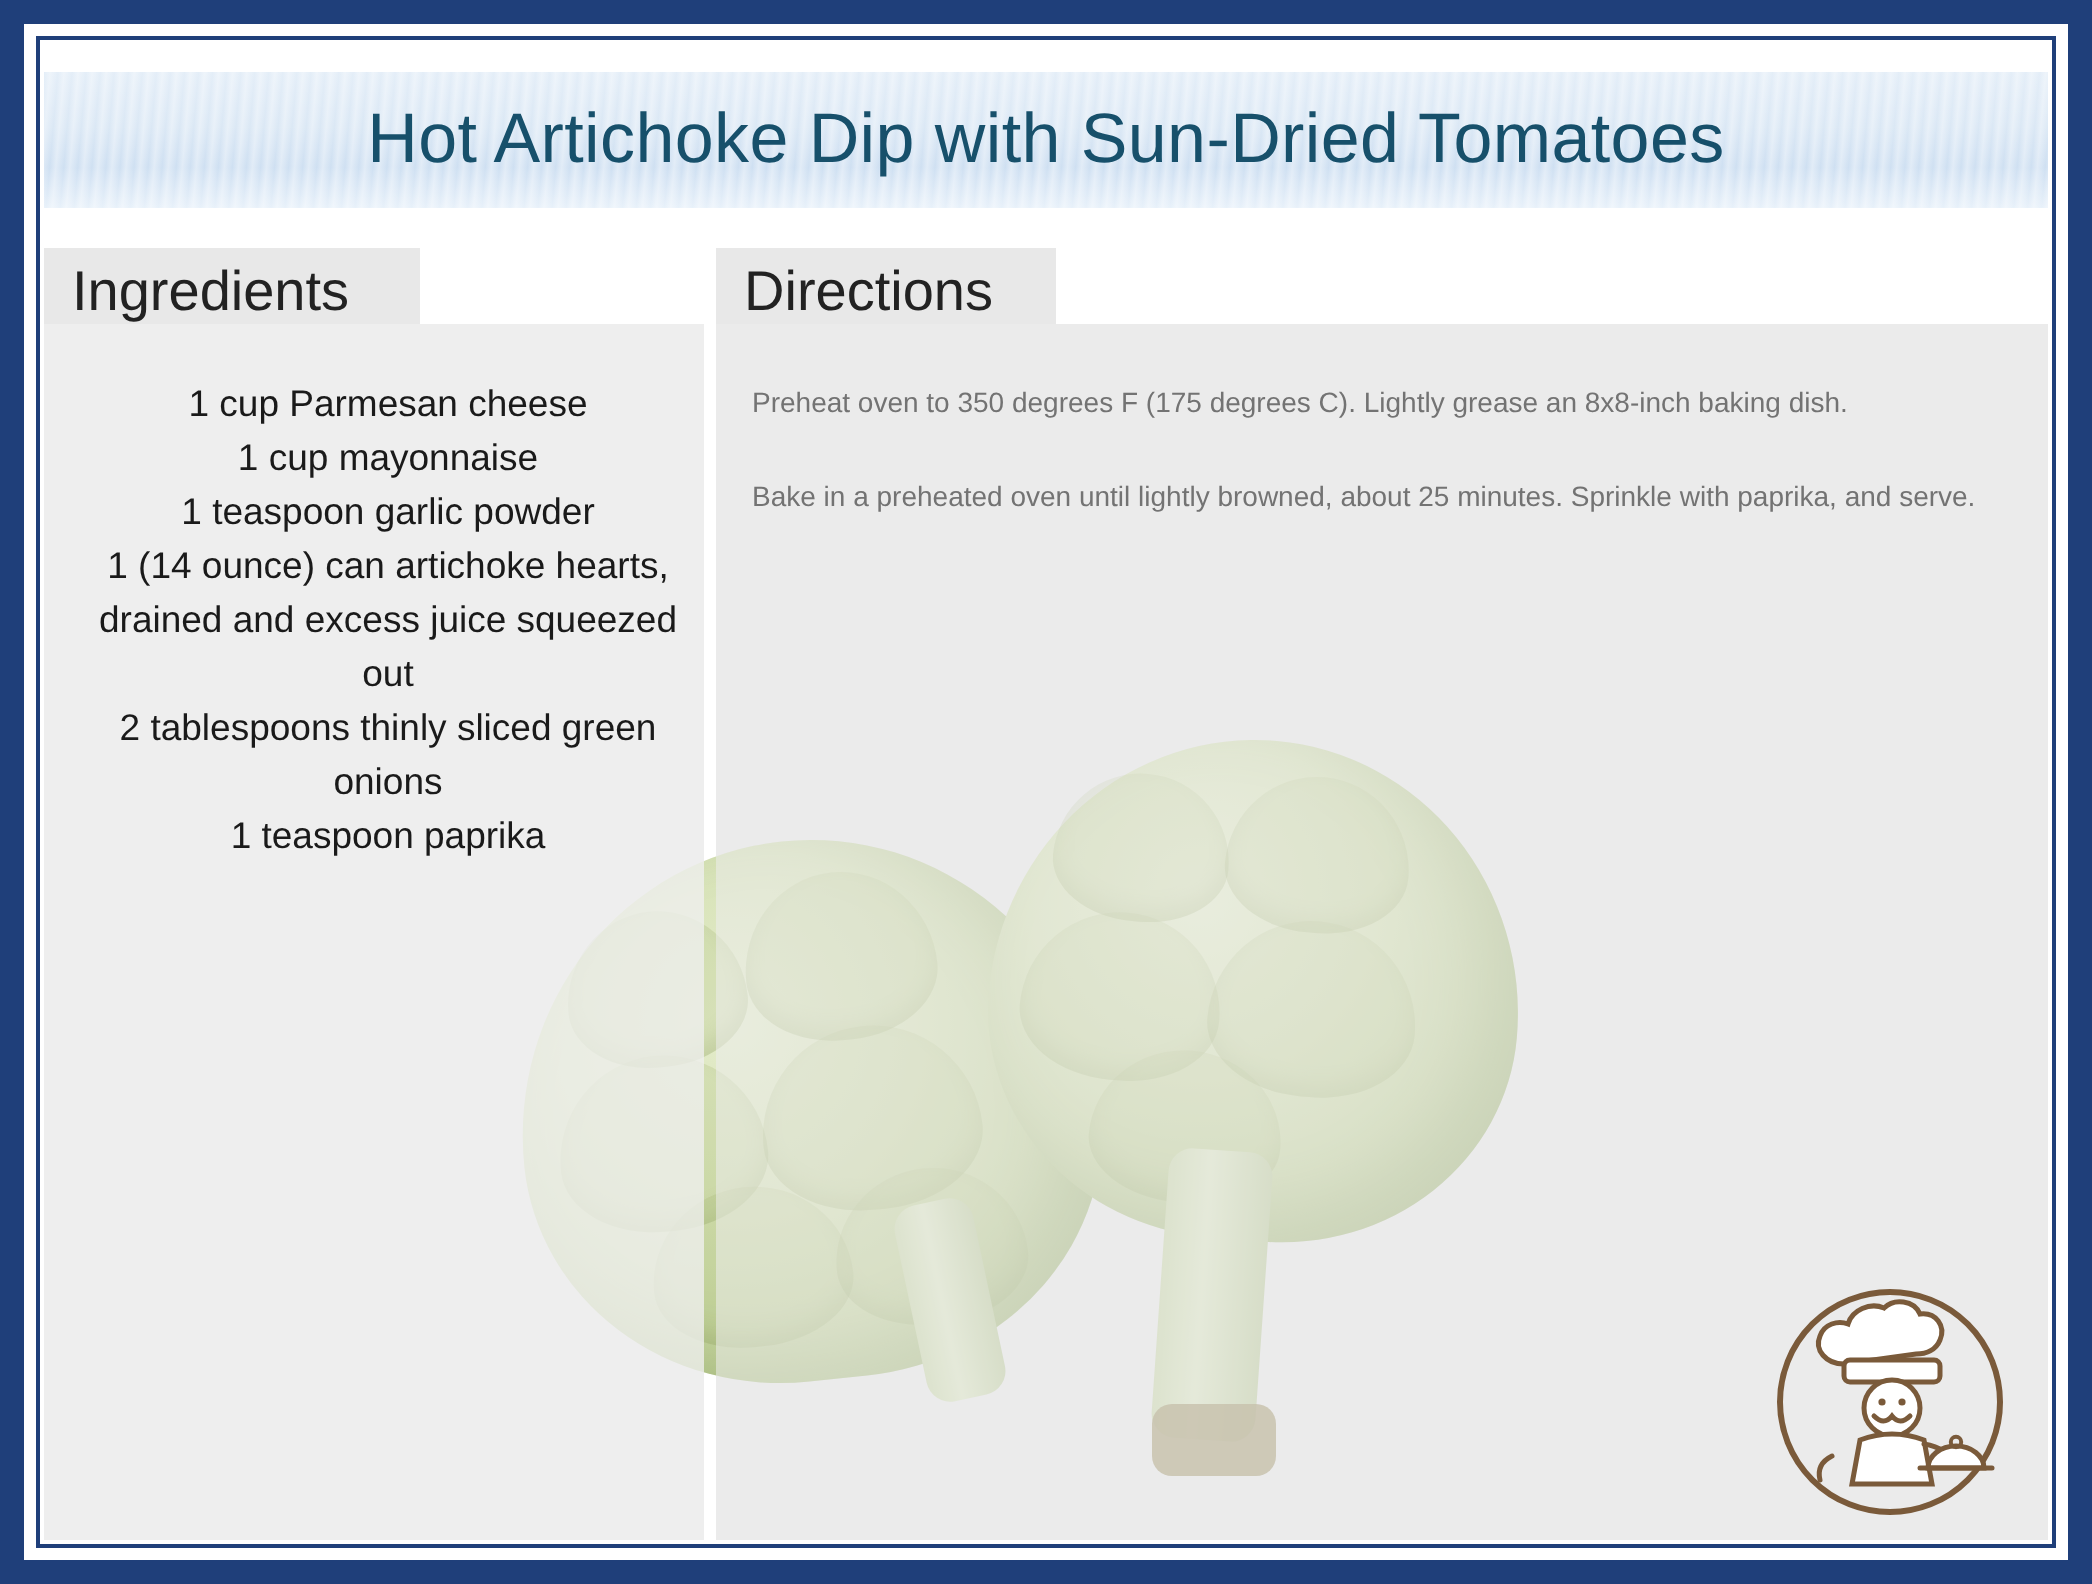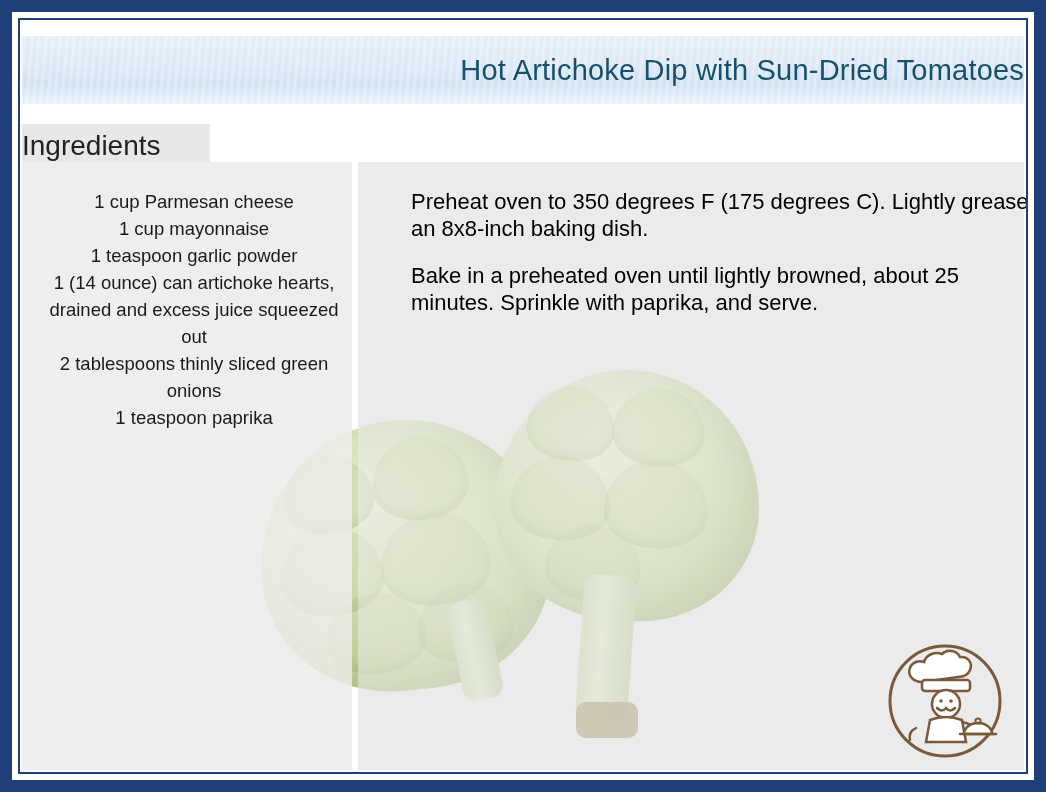--- a/index.html
+++ b/index.html
@@ -60,22 +60,22 @@
       rgba(255,255,255,0.55) 3px,
       rgba(255,255,255,0.0) 7px
     );
     opacity: 0.7;
     pointer-events: none;
   }
   .title-text {
     position: relative;
     z-index: 2;
     display: block;
-    text-align: right;
-    font-size: 29px;
+    text-align: center;
+    font-size: 35px;
     line-height: 68px;
     color: #17506b;
     font-weight: normal;
     letter-spacing: 0.2px;
   }
 
   
   .panel {
     position: absolute;
     background: #e8e8e8;
@@ -93,20 +93,21 @@
     width: 666px;
     height: 608px;
   }
 
   .tab {
     position: absolute;
     background: #e8e8e8;
     z-index: 6;
     display: flex;
     align-items: center;
+    padding-left: 14px;
     box-sizing: border-box;
   }
   .tab-ingredients {
     left: 22px;
     top: 124px;
     width: 188px;
     height: 44px;
   }
   .tab-directions {
     left: 358px;
@@ -130,27 +131,27 @@
     font-size: 18.5px;
     line-height: 27px;
     color: #1a1a1a;
   }
   .ingredients-list div {
     white-space: normal;
     text-align: center;
   }
   .directions-body {
     position: absolute;
-    left: 411px;
+    left: 376px;
     top: 188px;
     width: 620px;
     z-index: 12;
-    font-size: 22px;
+    font-size: 14px;
     line-height: 27px;
-    color: #000000;
+    color: #737373;
   }
   .directions-body p {
     margin: 0 0 20px 0;
   }
   .directions-body p:last-child {
     margin-bottom: 3px;
   }
 
   
   .photo {
@@ -282,20 +283,23 @@
   <div class="veil"></div>
   <div class="veil-right"></div>
 
   <div class="title-bar">
     <span class="title-text">Hot Artichoke Dip with Sun-Dried Tomatoes</span>
   </div>
 
   <div class="tab tab-ingredients">
     <span class="tab-label">Ingredients</span>
   </div>
+  <div class="tab tab-directions">
+    <span class="tab-label">Directions</span>
+  </div>
 
   <div class="ingredients-list">
     <div>1 cup Parmesan cheese</div>
     <div>1 cup mayonnaise</div>
     <div>1 teaspoon garlic powder</div>
     <div>1 (14 ounce) can artichoke hearts, drained and excess juice squeezed out</div>
     <div>2 tablespoons thinly sliced green onions</div>
     <div>1 teaspoon paprika</div>
   </div>
 

